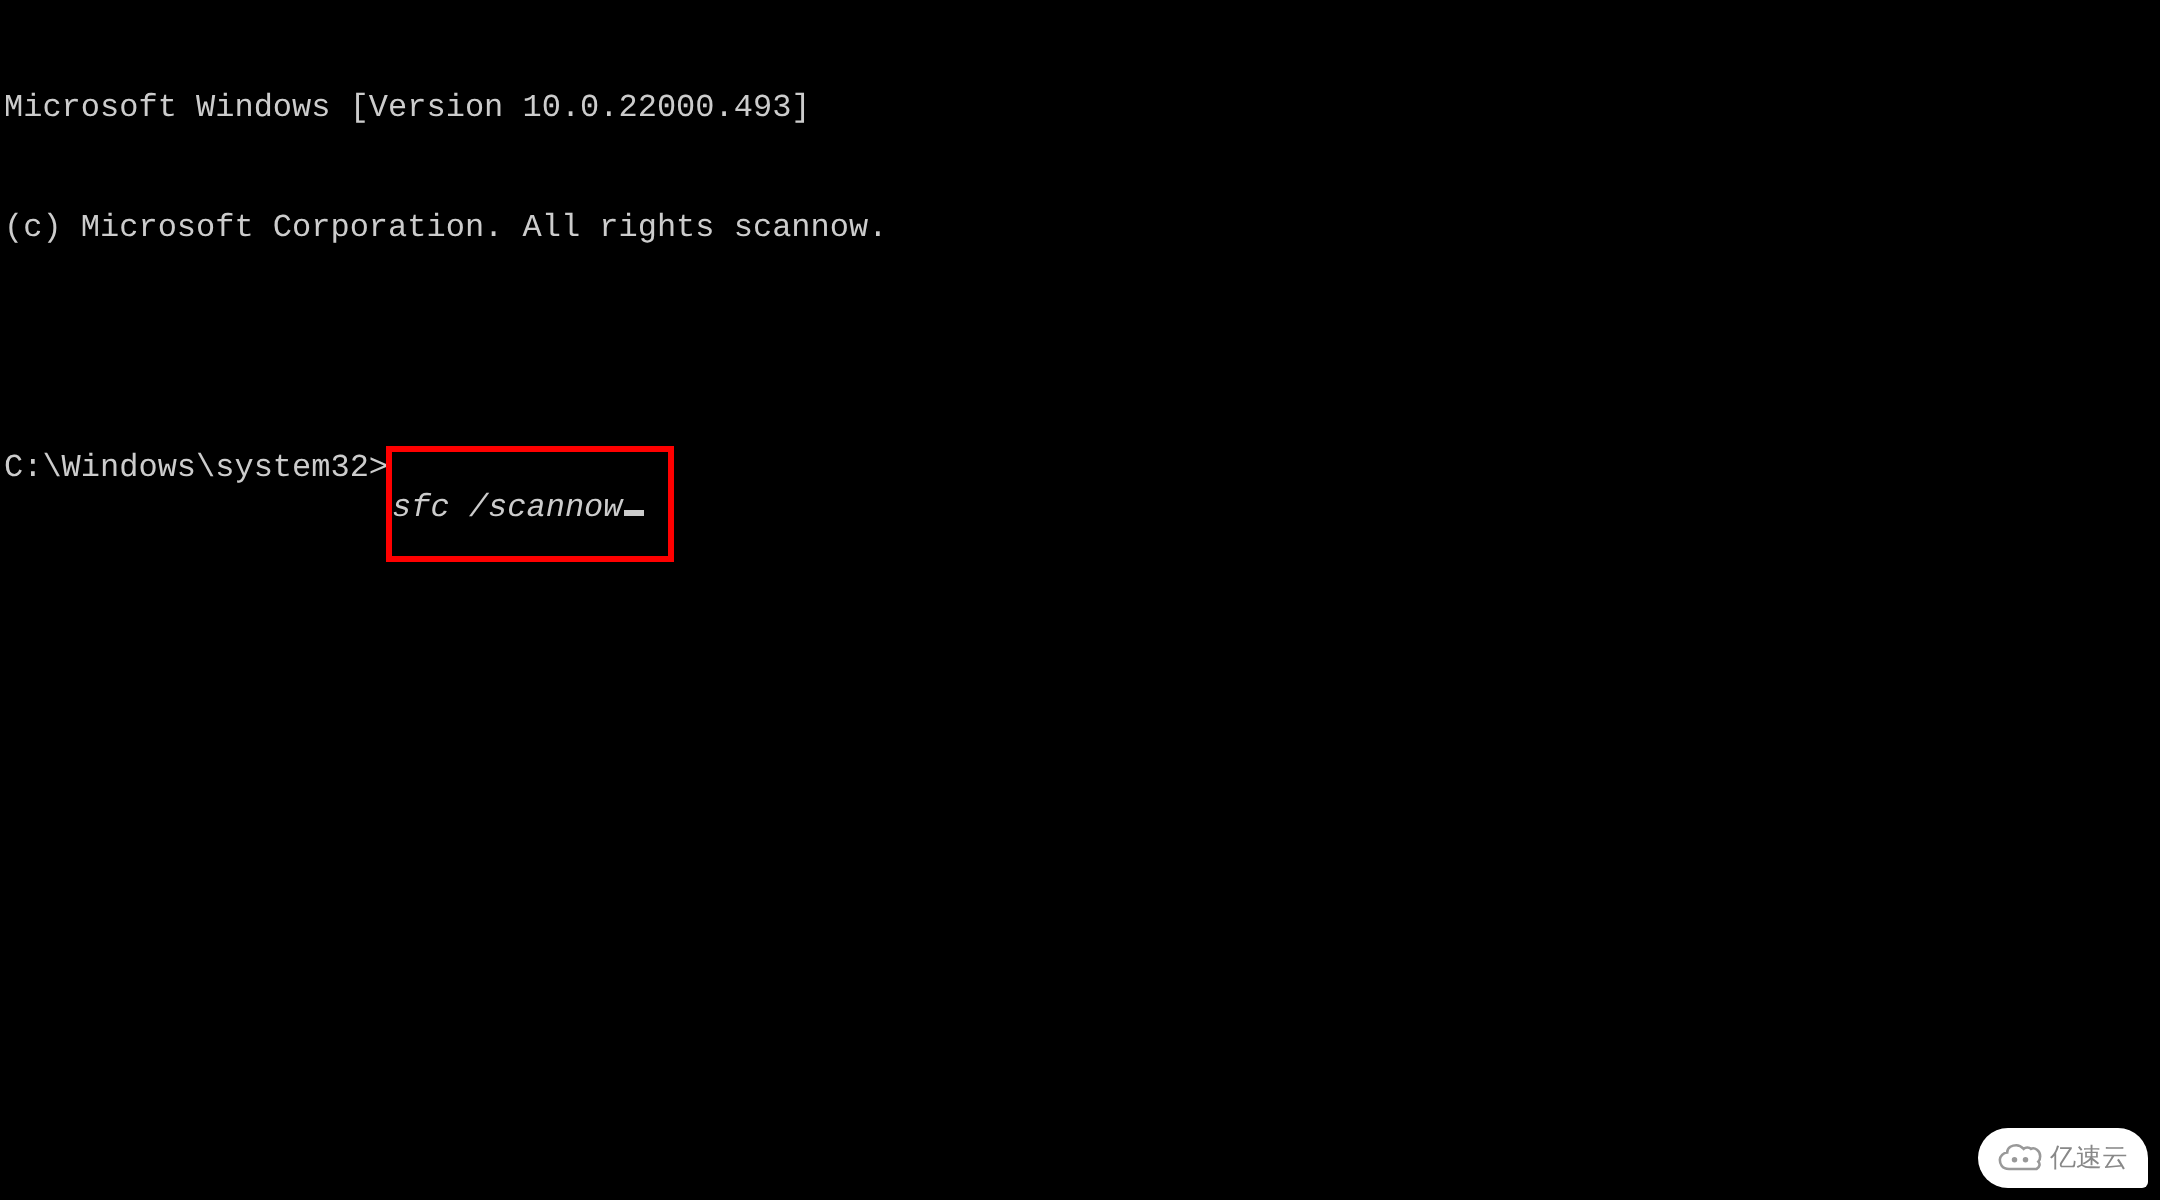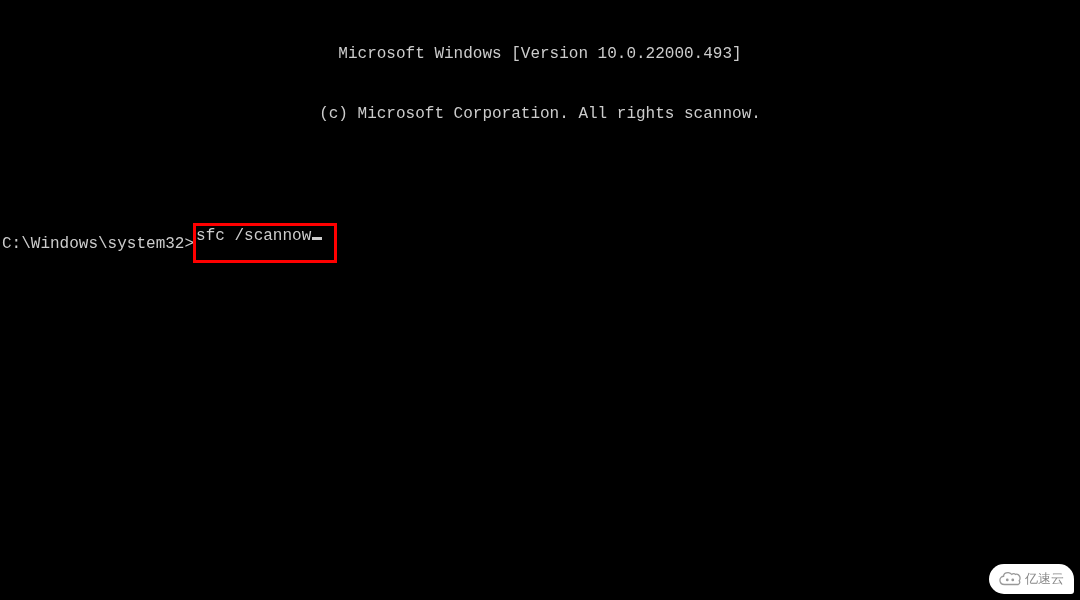--- a/index.html
+++ b/index.html
@@ -17,37 +17,37 @@
       overflow: hidden;
       position: relative;
     }
     .terminal {
       padding: 4px 2px;
       line-height: 20px;
       white-space: pre;
     }
     .line {
       display: block;
-      text-align: center;
     }
     .prompt-line {
       display: flex;
-      align-items: center;
+      align-items: flex-start;
     }
     .prompt-text {
       display: inline;
     }
     .command-box {
       border: 3px solid #ff0000;
-      padding: 0 12px 14px 0px;
+      padding: 18px 12px 14px 0px;
       margin-left: -1px;
       display: inline-flex;
       align-items: center;
       position: relative;
       top: -1px;
+      font-style: italic;
     }
     .cursor {
       display: inline-block;
       width: 10px;
       height: 3px;
       background: #cccccc;
       margin-left: 1px;
       vertical-align: bottom;
       position: relative;
       top: 2px;

